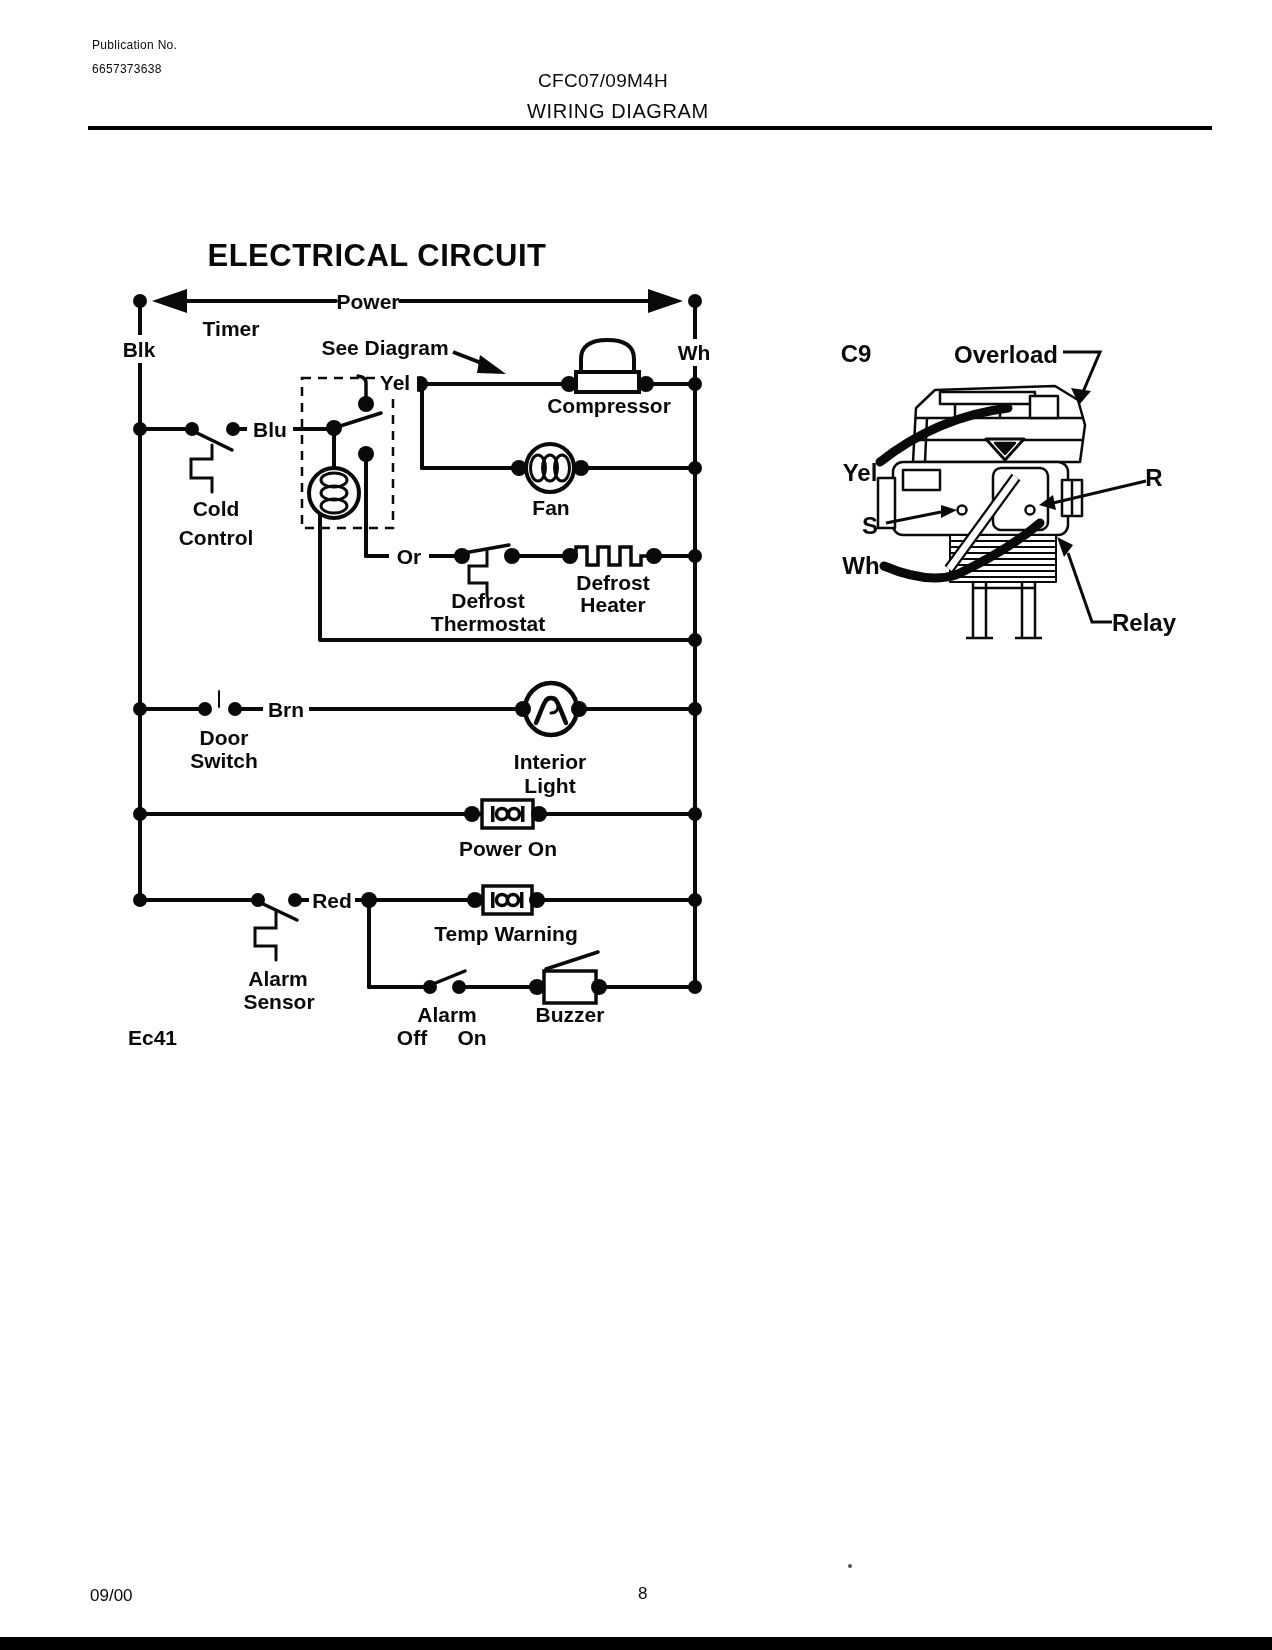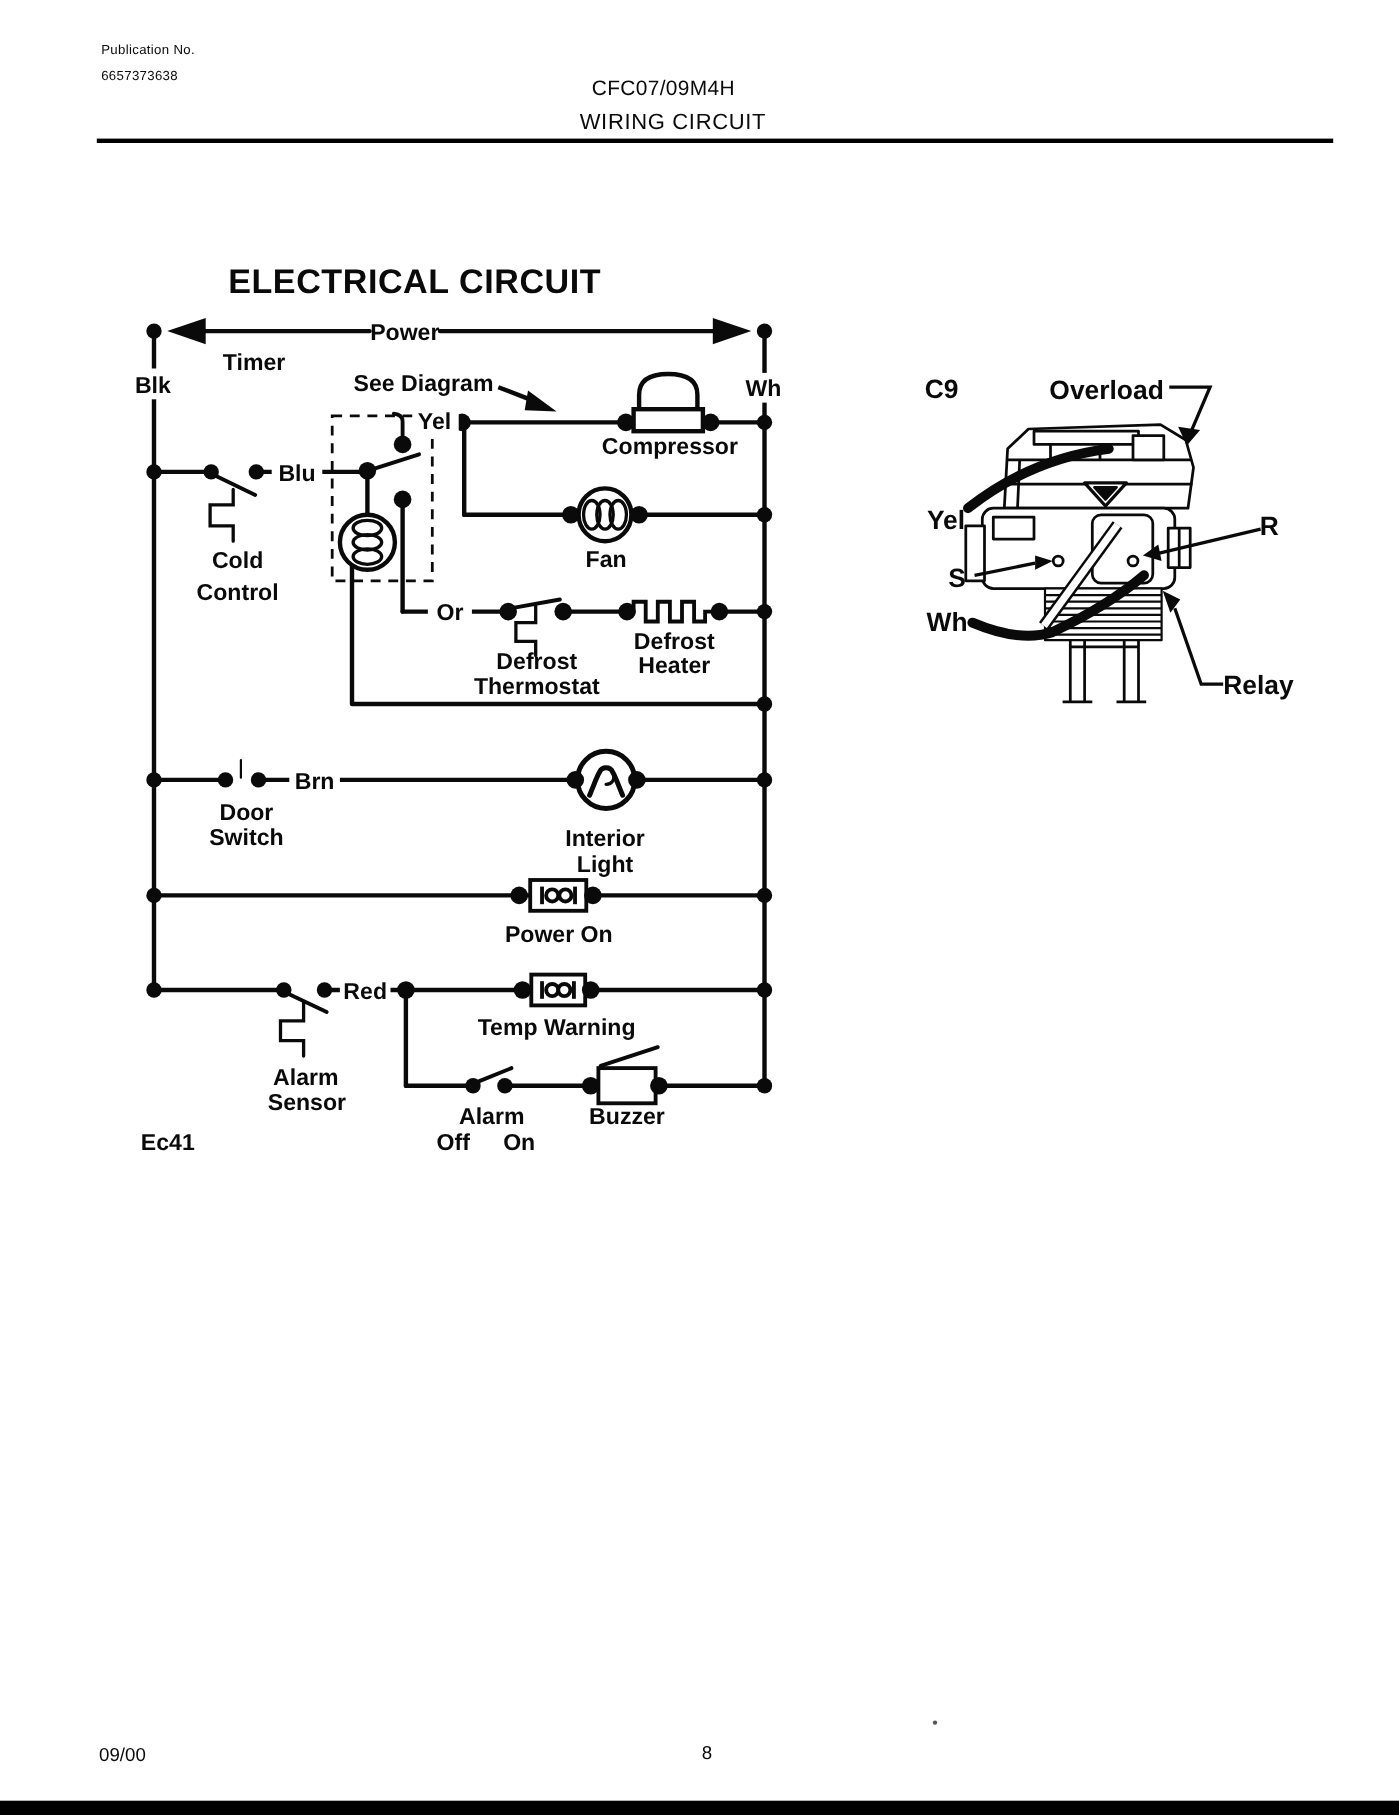--- a/index.html
+++ b/index.html
@@ -20,21 +20,21 @@
   .bottombar{position:absolute;left:0;width:1272px;background:#000;}
 </style>
 </head>
 <body>
 
 <div class="page">
 
   <div class="abs hdr" style="left:92px;top:38px;">Publication No.</div>
   <div class="abs hdr" style="left:92px;top:62px;">6657373638</div>
   <div class="abs hdr" style="left:538px;top:38px;font-size:19px;margin-top:32px;">CFC07/09M4H</div>
-  <div class="abs hdr-heading" style="left:527px;top:100px;">WIRING CIRCUIT</div>
+  <div class="abs hdr-heading" style="left:527px;top:100px;">WIRING DIAGRAM</div>
   <div class="rule" style="left:88px;top:126px;width:1124px;height:4px;"></div>
 
   <svg class="abs" style="left:0;top:0;" width="1272" height="1650" viewBox="0 0 1272 1650">
 
     <text class="title" x="377" y="266" text-anchor="middle">ELECTRICAL CIRCUIT</text>
 
     <g stroke="#0a0a0a" stroke-width="4" fill="none" stroke-linecap="round">
 
       <path d="M186,301 H336 M400,301 H650"></path>
 

